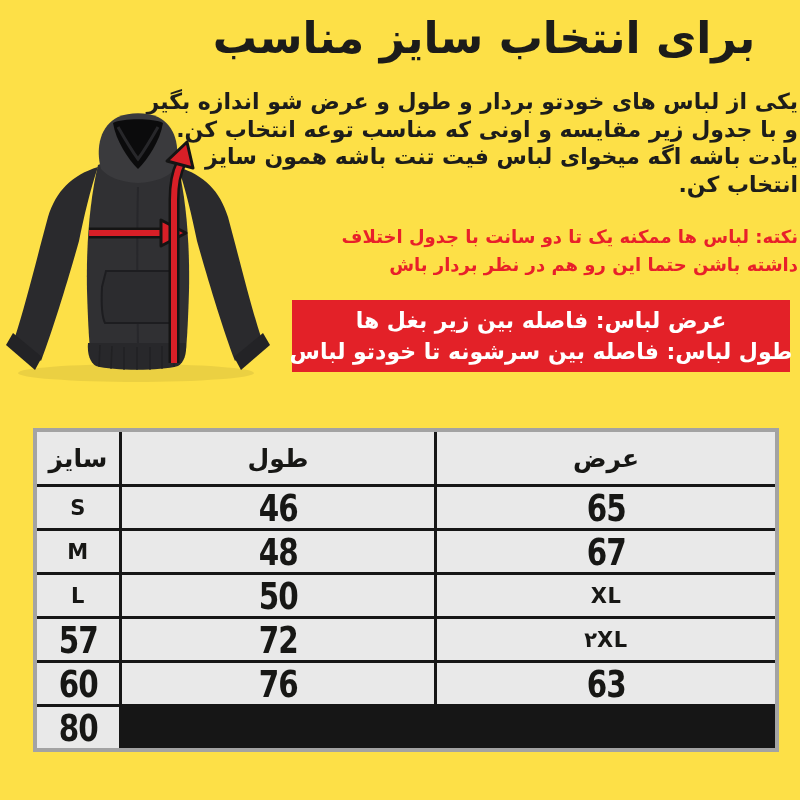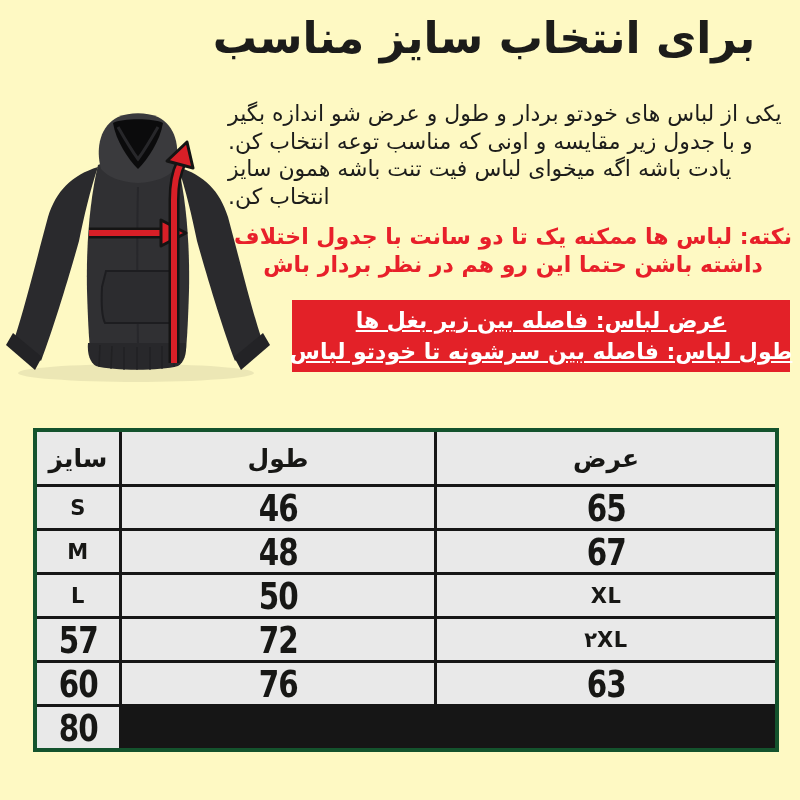--- a/index.html
+++ b/index.html
@@ -3,56 +3,56 @@
 <meta charset="utf-8">
 <style>
   * { margin:0; padding:0; box-sizing:border-box; }
   html,body { width:800px; height:800px; }
   body {
     font-family:"DejaVu Sans", sans-serif;
     background:#e9e9e9;
     position:relative;
     overflow:hidden;
   }
-  .stage { position:absolute; inset:0; width:800px; height:800px; background:#fef9c3; }
+  .stage { position:absolute; inset:0; width:800px; height:800px; background:#fde047; }
 
   .page-title {
     position:absolute; top:12px; left:170px; right:2px;
     text-align:center; direction:rtl;
     font-size:44px; font-weight:bold; color:#1c1c1a;
     white-space:nowrap; letter-spacing:-1px;
   }
   .intro {
-    position:absolute; top:100px; left:228px; right:2px;
-    text-align:left; direction:rtl;
-    font-size:22px; font-weight:normal; color:#1d1d1b;
+    position:absolute; top:88px; left:228px; right:2px;
+    text-align:right; direction:rtl;
+    font-size:22px; font-weight:bold; color:#1d1d1b;
     line-height:27.5px;
   }
   .intro .line { white-space:nowrap; }
   .note {
     position:absolute; top:223px; left:228px; right:2px;
-    text-align:center; direction:rtl;
-    font-size:22px; font-weight:bold; color:#e8202a;
+    direction:rtl;
+    font-size:18px; font-weight:bold; color:#e8202a;
     line-height:28px;
   }
   .note .line { white-space:nowrap; }
   .definitions {
     position:absolute; top:300px; left:292px; width:498px; height:72px;
     background:#e32128; color:#ffffff;
     display:flex; flex-direction:column; justify-content:center; align-items:center;
     direction:rtl; text-align:center;
-    font-size:22px; font-weight:bold; line-height:31px;text-decoration:underline;
+    font-size:22px; font-weight:bold; line-height:31px;
   }
   .definitions .line { white-space:nowrap; }
 
   .hoodie-wrap { position:absolute; left:0px; top:95px; width:270px; height:290px; }
 
   .size-table {
     position:absolute; left:33px; top:428px; width:746px; height:324px;
-    background:#161616; border:4px solid #14532d;
+    background:#161616; border:4px solid #a3a3a3;
     display:grid; direction:ltr;
     grid-template-columns:82px 312px 1fr;
     grid-template-rows:52px repeat(6, 1fr);
     gap:3px;
   }
   .size-table .cell {
     background:#e9e9e9; color:#171715;
     display:flex; align-items:center; justify-content:center;
   }
   .size-table .head { font-size:25px; font-weight:bold; direction:rtl; }

